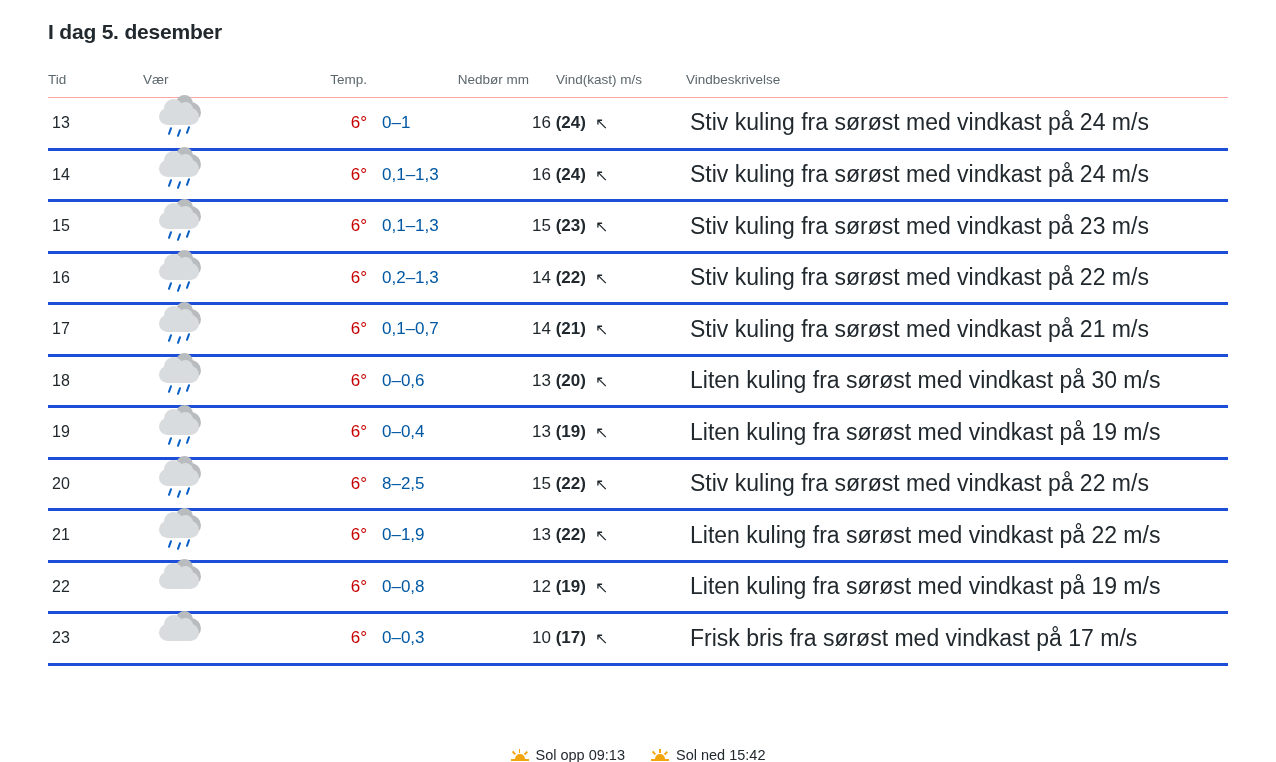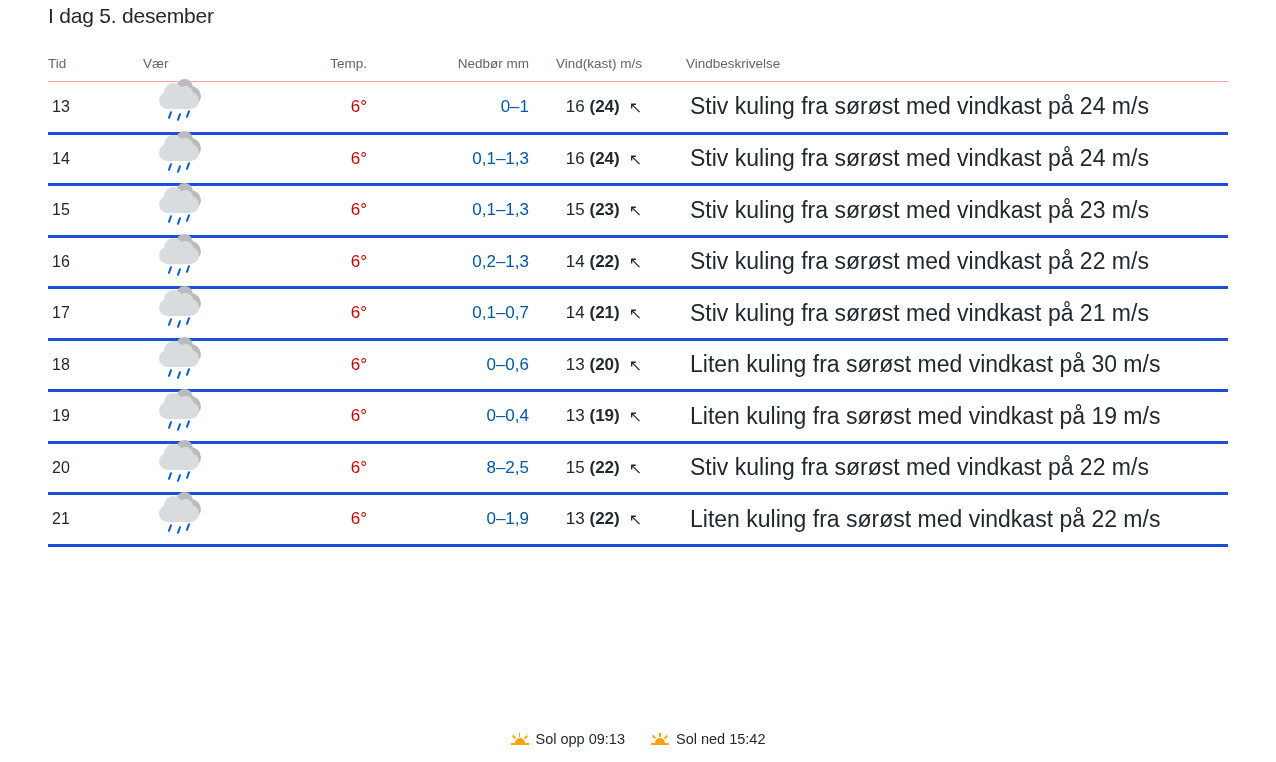--- a/index.html
+++ b/index.html
@@ -16,23 +16,23 @@
   }
   .page {
     position: relative;
     width: 1276px;
     height: 762px;
     box-sizing: border-box;
     padding: 0 48px;
   }
   .page-title {
     font-size: 21px;
-    font-weight: normal;
-    color: #21292e;
-    margin: 4px 0 0 0;
+    font-weight: bold;
+    color: #21292e;
+    margin: 20px 0 0 0;
     letter-spacing: -0.2px;
   }
   table.forecast {
     width: 1180px;
     border-collapse: collapse;
     margin-top: 28px;
     table-layout: fixed;
   }
   table.forecast thead th {
     font-size: 13.5px;
@@ -77,26 +77,26 @@
     padding-left: 14px;
   }
   td.temp {
     color: #c60000;
     text-align: right;
     padding-right: 14px;
     font-size: 17px;
   }
   td.precip {
     color: #0058a3;
-    text-align: right;
+    text-align: left;
     padding-right: 2px;
     font-size: 17px;
   }
   td.wind {
-    text-align: center;
+    text-align: left;
     padding-right: 10px;
     font-size: 17px;
     color: #21292e;
     white-space: nowrap;
   }
   td.wind .gust { font-weight: bold; }
   td.wind .arrow {
     display: inline-block;
     margin-left: 9px;
     font-size: 16px;
@@ -360,20 +360,36 @@
           <td class="time">21</td>
           <td class="symbol"><span class="wicon"><span class="cloud-back"></span><span class="cloud-front"></span><span class="drops">
                 <span class="drop d1"></span>
                 <span class="drop d2"></span>
                 <span class="drop d3"></span>
               </span></span></td>
           <td class="temp">6°</td>
           <td class="precip">0–1,9</td>
           <td class="wind"><span>13</span> <span class="gust">(22)</span><span class="arrow">↖</span></td>
           <td class="desc">Liten kuling fra sørøst med vindkast på 22 m/s</td>
+        </tr>
+        <tr>
+          <td class="time">22</td>
+          <td class="symbol"><span class="wicon"><span class="cloud-back"></span><span class="cloud-front"></span></span></td>
+          <td class="temp">6°</td>
+          <td class="precip">0–0,8</td>
+          <td class="wind"><span>12</span> <span class="gust">(19)</span><span class="arrow">↖</span></td>
+          <td class="desc">Liten kuling fra sørøst med vindkast på 19 m/s</td>
+        </tr>
+        <tr>
+          <td class="time">23</td>
+          <td class="symbol"><span class="wicon"><span class="cloud-back"></span><span class="cloud-front"></span></span></td>
+          <td class="temp">6°</td>
+          <td class="precip">0–0,3</td>
+          <td class="wind"><span>10</span> <span class="gust">(17)</span><span class="arrow">↖</span></td>
+          <td class="desc">Frisk bris fra sørøst med vindkast på 17 m/s</td>
         </tr>
       </tbody>
   </table>
 
   <div class="sun-row">
     <div class="sun-item">
       <span class="sun-icon">
         <span class="ray r1"></span>
           <span class="ray r2"></span>
           <span class="ray r3"></span>

